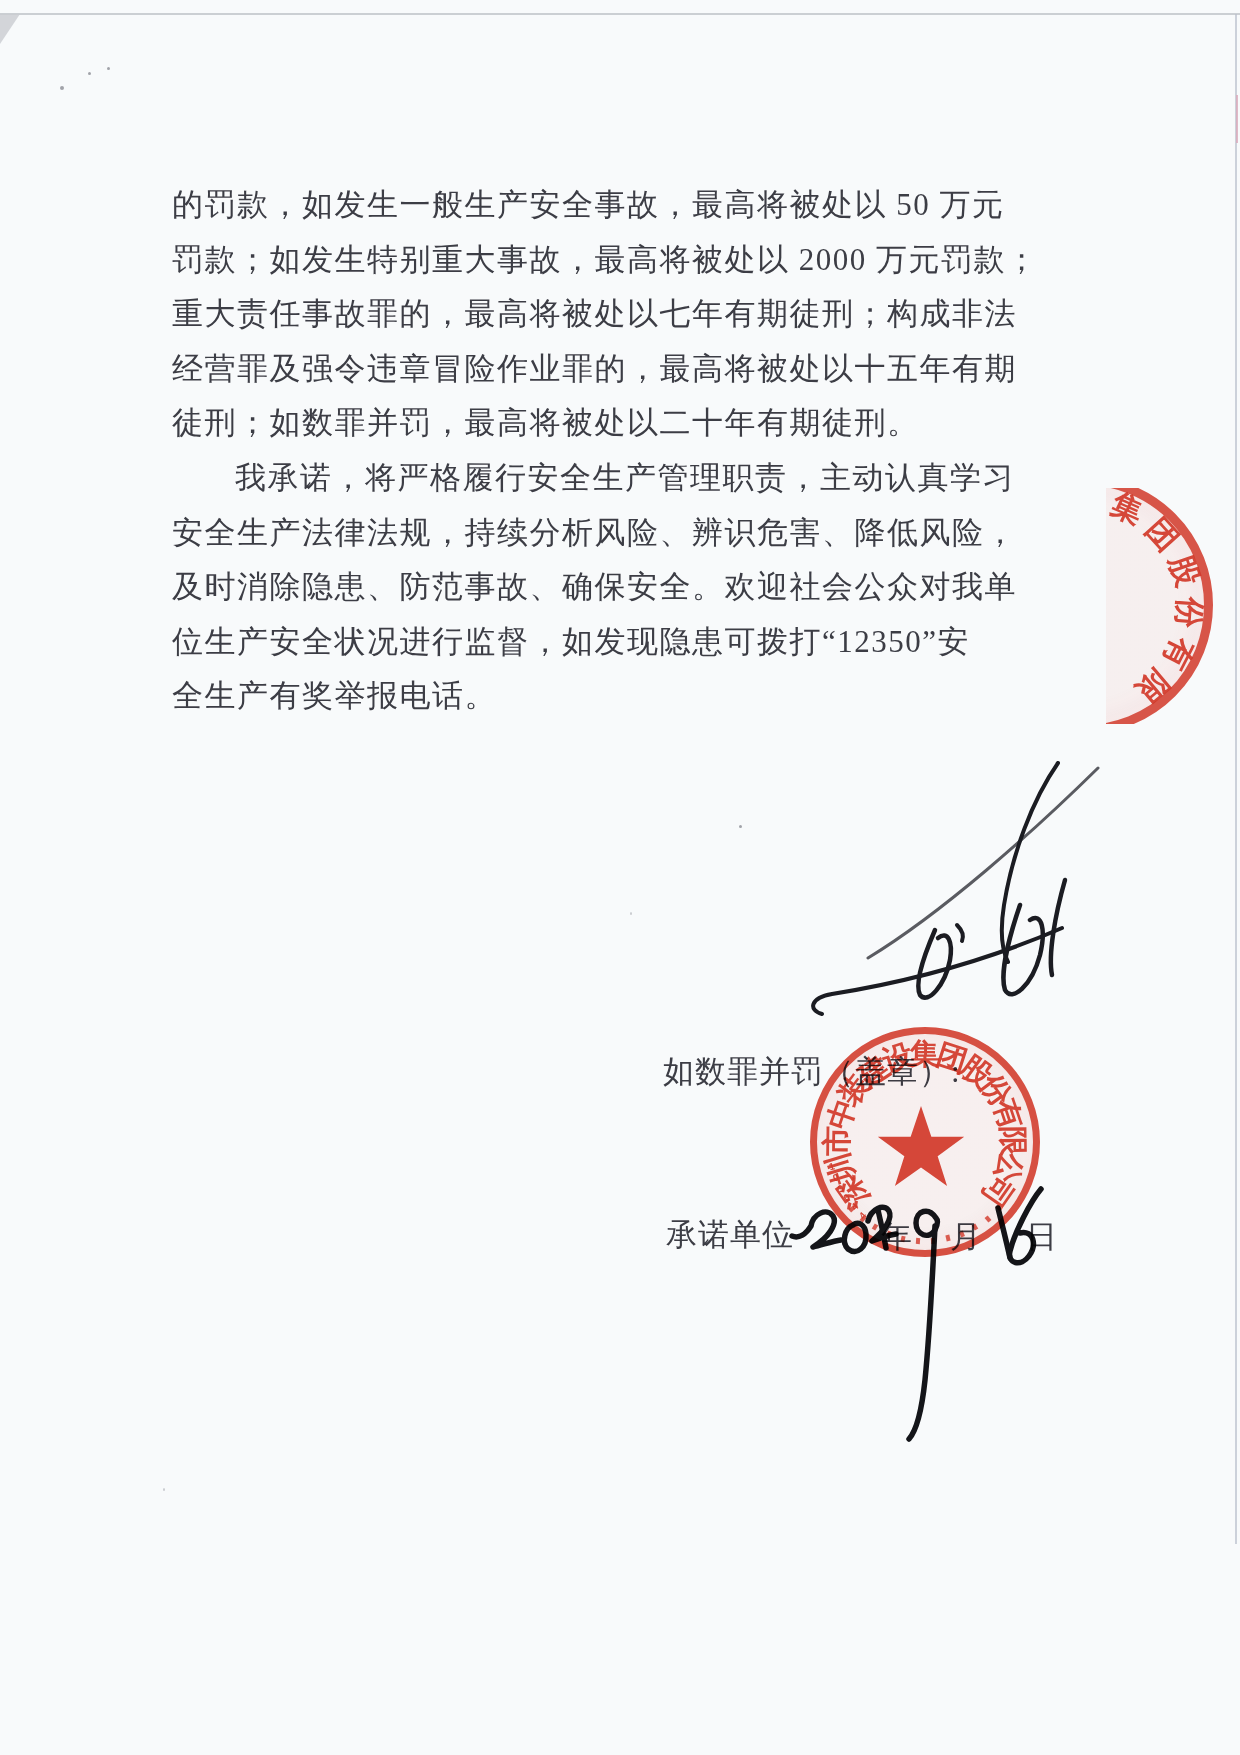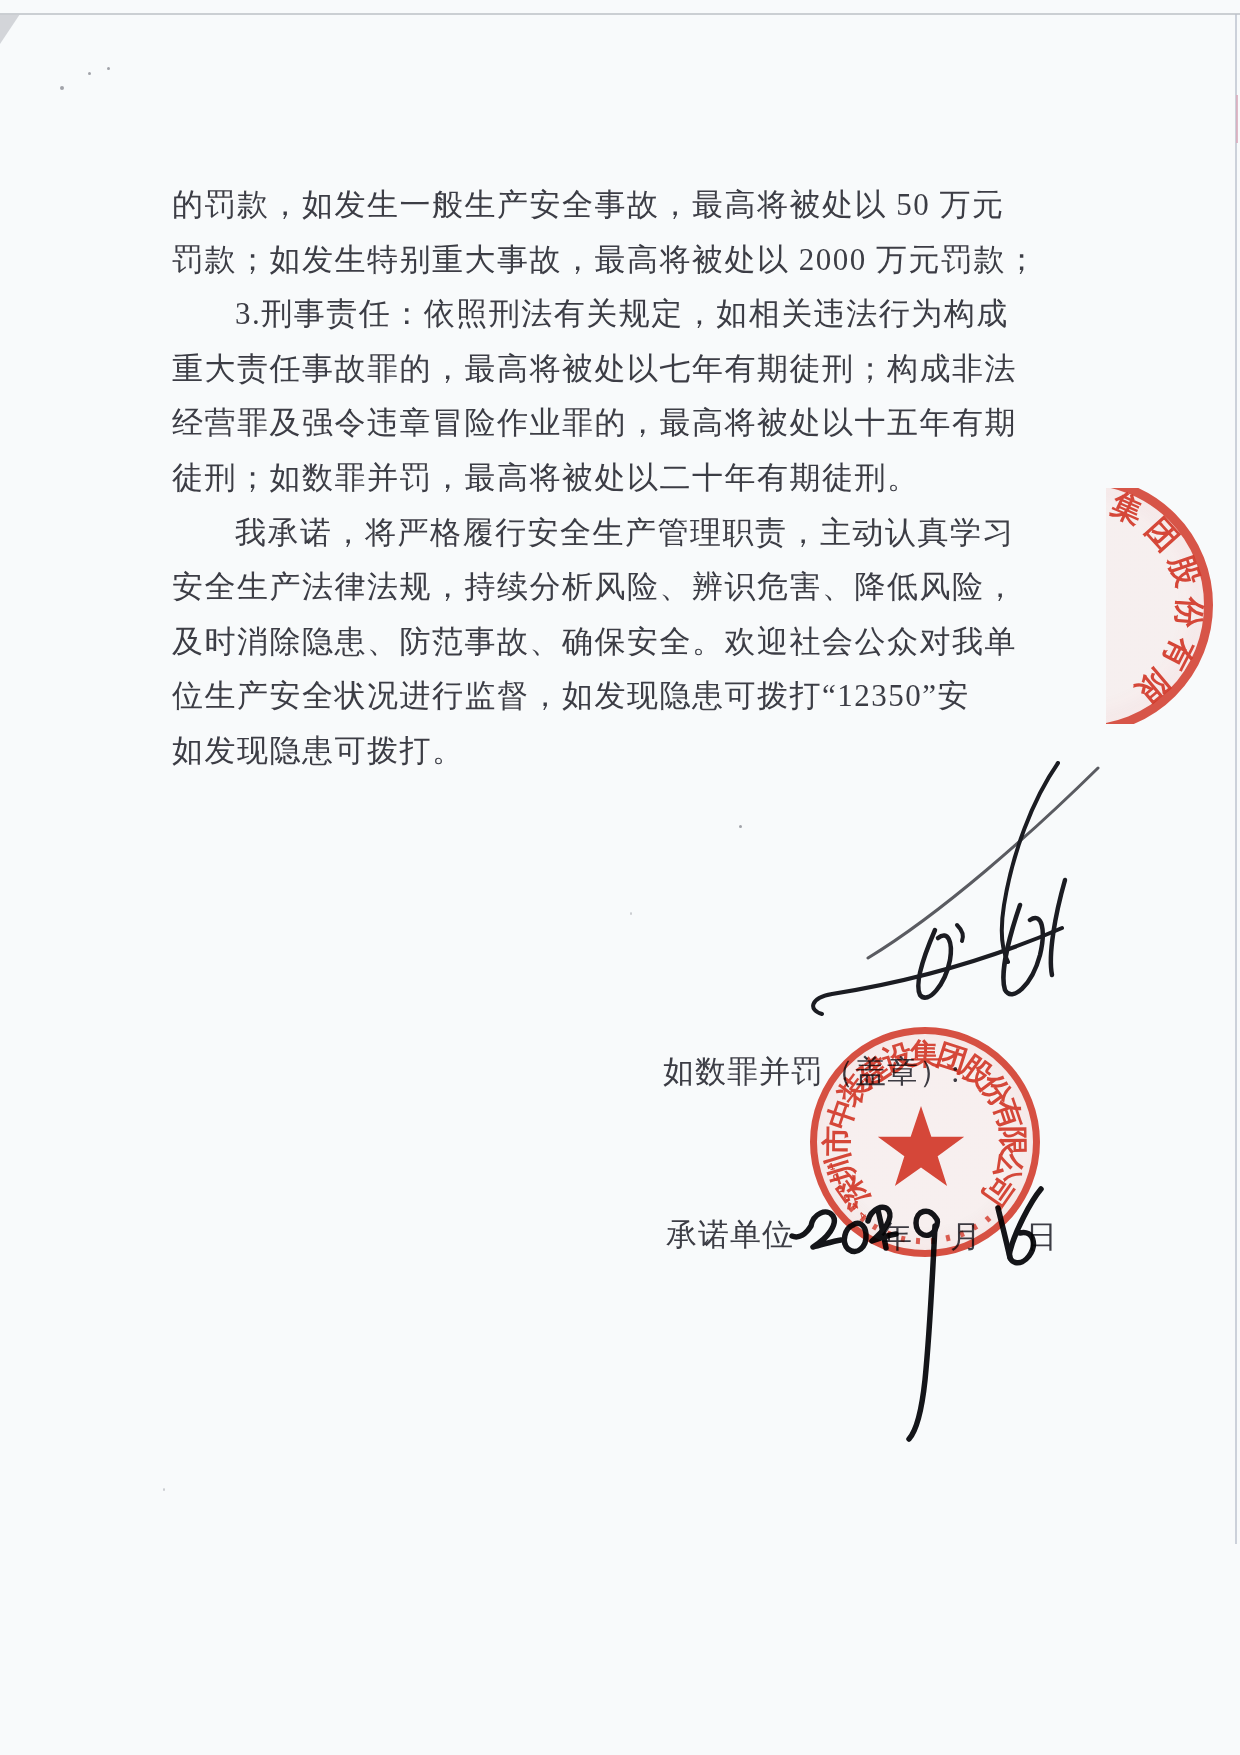--- a/index.html
+++ b/index.html
@@ -57,29 +57,28 @@
   <div class="speck" style="left:60px;top:86px"></div>
   <div class="speck" style="left:88px;top:72px;width:3px;height:3px"></div>
   <div class="speck" style="left:107px;top:67px;width:3px;height:3px"></div>
   <div class="speck" style="left:739px;top:825px;width:3px;height:3px"></div>
   <div class="speck" style="left:630px;top:912px;width:2px;height:3px;opacity:.4"></div>
   <div class="speck" style="left:163px;top:1488px;width:2px;height:3px;opacity:.4"></div>
 
   <div class="doc-lines">
       <div class="doc-line">的罚款，如发生一般生产安全事故，最高将被处以 50 万元</div>
       <div class="doc-line">罚款；如发生特别重大事故，最高将被处以 2000 万元罚款；</div>
-      <div class="doc-line indent">3.刑事责任：依照刑法有关规定，如相关违法行为构成</div>
       <div class="doc-line">重大责任事故罪的，最高将被处以七年有期徒刑；构成非法</div>
       <div class="doc-line">经营罪及强令违章冒险作业罪的，最高将被处以十五年有期</div>
       <div class="doc-line short">徒刑；如数罪并罚，最高将被处以二十年有期徒刑。</div>
       <div class="doc-line indent">我承诺，将严格履行安全生产管理职责，主动认真学习</div>
       <div class="doc-line">安全生产法律法规，持续分析风险、辨识危害、降低风险，</div>
       <div class="doc-line">及时消除隐患、防范事故、确保安全。欢迎社会公众对我单</div>
       <div class="doc-line">位生产安全状况进行监督，如发现隐患可拨打“12350”安</div>
-      <div class="doc-line short">如发现隐患可拨打。</div>
+      <div class="doc-line short">全生产有奖举报电话。</div>
     </div>
 
   <div class="label" style="left:663px;top:1051px">如数罪并罚（盖章）:</div>
   <div class="label" style="left:666px;top:1214px">承诺单位</div>
   <div class="label" style="left:881px;top:1216px">年</div>
   <div class="label" style="left:950px;top:1216px">月</div>
   <div class="label" style="left:1026px;top:1216px">日</div>
 
   <div class="seal-layer">
     <div id="seal-main">

